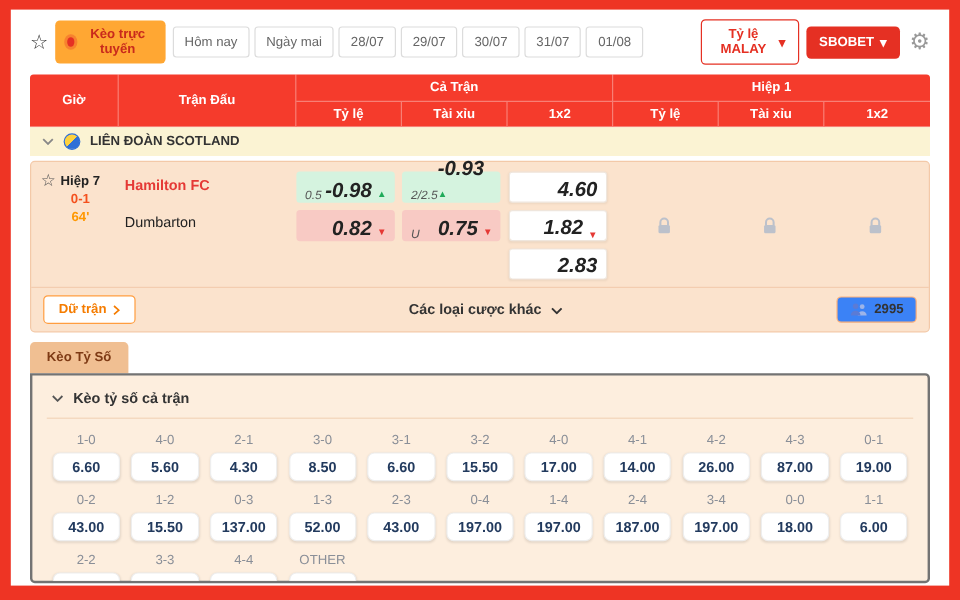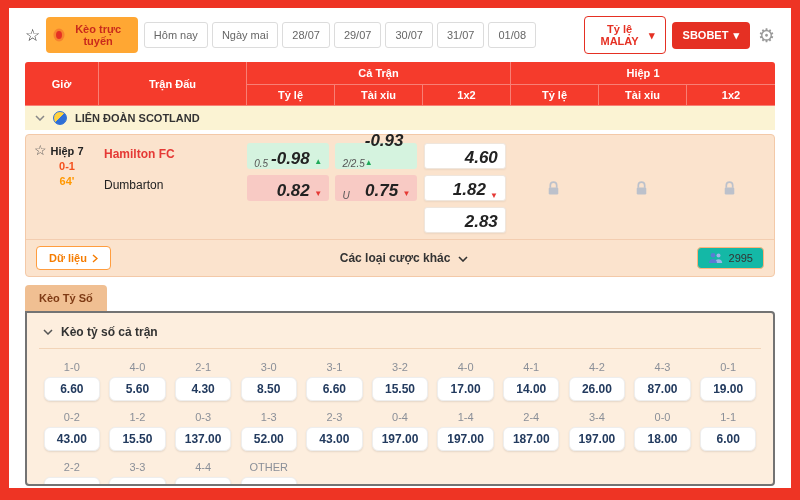--- a/index.html
+++ b/index.html
@@ -62,22 +62,22 @@
   .oval { font-size:17px; font-weight:bold; color:#222; }
   .arrow-up { font-size:8px; color:#1faa59; }
   .arrow-down { font-size:8px; color:#e53935; }
   .col-lock { display:flex; align-items:center; justify-content:center; }
 
   .panel-footer { display:flex; align-items:center; padding:6px 10px; border-top:1px solid #f3cdb0; }
   .data-btn { background:#fff; border:1px solid #ff9d3f; color:#f57c00; font-size:11px; font-weight:bold;
               border-radius:4px; padding:5px 12px; cursor:pointer; display:flex; align-items:center; gap:5px; }
   .other-bets { flex:1; text-align:center; font-size:12px; font-weight:bold; color:#333; cursor:pointer; }
   .other-bets svg { vertical-align:middle; margin-left:4px; }
-  .viewers { background:#14b8a6; border:1px solid #ffb27a; border-radius:4px; padding:4px 10px; display:flex;
-             gap:6px; align-items:center; font-size:11px; color:#333; font-weight:normal; }
+  .viewers { background:#3b82f6; border:1px solid #ffb27a; border-radius:4px; padding:4px 10px; display:flex;
+             gap:6px; align-items:center; font-size:11px; color:#333; font-weight:bold; }
 
   
   .score-tab { margin:8px 16px 0; align-self:flex-start; background:#f0bf92; color:#7e3a14; font-size:11px;
                font-weight:bold; padding:7px 14px; border-radius:4px 4px 0 0; cursor:pointer; }
   .score-panel { margin:0 16px 2px; background:#fdeede; border:2px solid #737373; border-radius:0 4px 4px 4px;
                  flex:1; padding:8px 12px 4px; overflow:hidden; }
   .score-panel-header { display:flex; align-items:center; gap:8px; font-size:12px; font-weight:bold; color:#333;
                         padding:4px 4px 9px; border-bottom:1px solid #f2d4b8; cursor:pointer; }
   .score-grid { display:grid; grid-template-columns:repeat(11,1fr); margin-top:6px; }
   .score-label { text-align:center; font-size:11px; color:#8a8f98; padding:6px 0 3px; }
@@ -209,21 +209,21 @@
         </div>
         <div class="col-lock">
           <svg width="17" height="17" viewBox="0 0 16 16">
               <path d="M5 7.2V5a3 3 0 0 1 6 0v2.2" fill="none" stroke="#bcc1cb" stroke-width="1.6"></path>
               <rect x="3.5" y="7" width="9" height="6.6" rx="1.2" fill="#bcc1cb"></rect>
             </svg>
         </div>
       </div>
       <div class="panel-footer">
         <button class="data-btn">
-          <span>Dữ liệu</span>
+          <span>Dữ trận</span>
           <svg width="6" height="9" viewBox="0 0 6 9">
               <path d="M1 1l4 3.5L1 8" fill="none" stroke="#f57c00" stroke-width="1.4"></path>
             </svg>
         </button>
         <div class="other-bets">
           <span>Các loại cược khác</span>
           <svg width="10" height="6" viewBox="0 0 10 6">
               <path d="M1 1l4 4 4-4" fill="none" stroke="#333" stroke-width="1.6"></path>
             </svg>
         </div>

